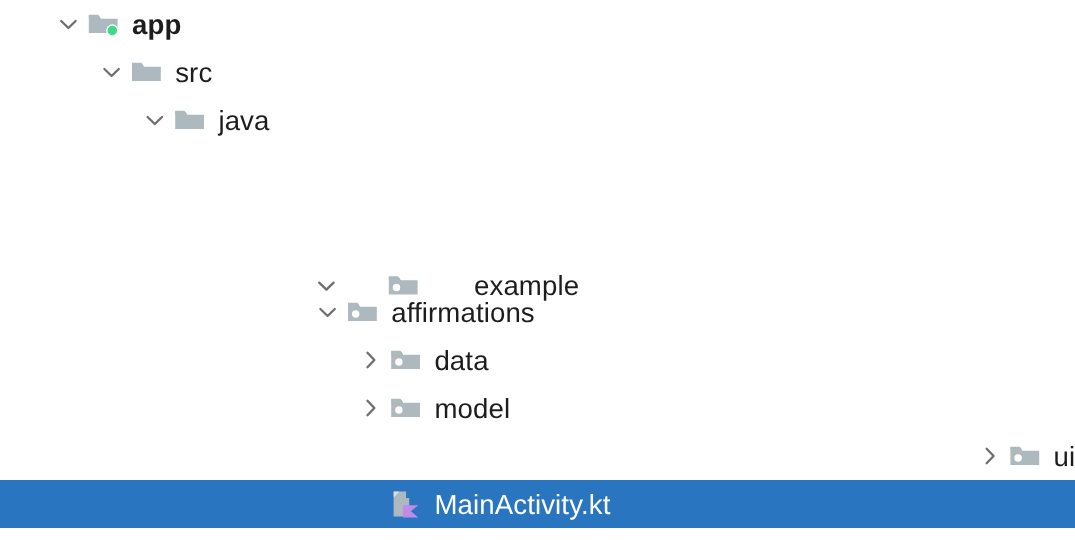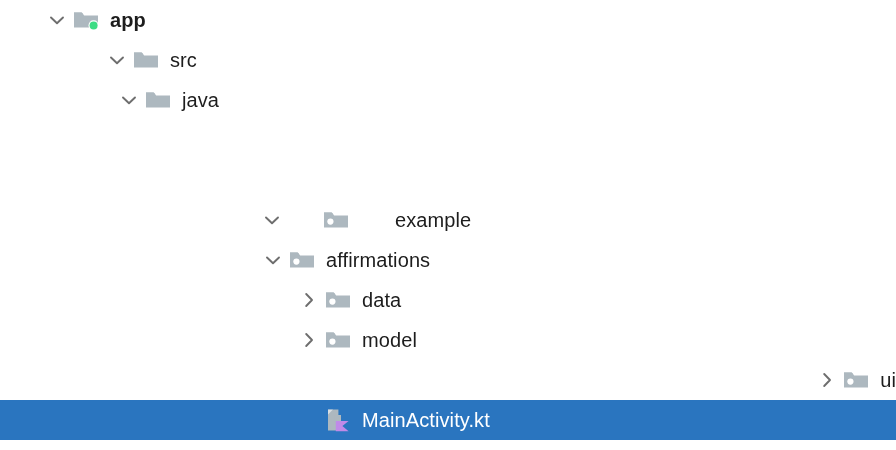--- a/index.html
+++ b/index.html
@@ -51,21 +51,21 @@
     width: 28px;
     height: 28px;
     flex: 0 0 28px;
     position: relative;
     margin-left: 2px;
   }
   .icon svg { display: block; }
 
   
   .label {
-    font-size: 20px;
+    font-size: 23px;
     color: #1d1d1d;
     white-space: nowrap;
     margin-left: 10px;
     letter-spacing: 0.1px;
   }
   .label.bold {
     font-weight: bold;
   }
   .label.on-selected {
     color: #ffffff;
@@ -91,21 +91,21 @@
       <div class="icon">
         <svg width="28" height="28" viewBox="0 0 28 28" xmlns="http://www.w3.org/2000/svg">
           <path d="M2 7 L10 7 L12.2 9.6 L26 9.6 L26 21.5 L2 21.5 Z" fill="#adb8bf"></path>
           <path d="M2 6.2 L9.6 6.2 L11.6 8.6 L2 8.6 Z" fill="#adb8bf"></path>
           <circle cx="21.6" cy="19.4" r="5.1" fill="#ffffff"></circle>
           <circle cx="21.6" cy="19.4" r="4.0" fill="#3ddc84"></circle>
         </svg>
       </div>
       <div class="label bold">app</div>
     </div>
-    <div class="row" style="top: 40px; padding-left: 24px;">
+    <div class="row" style="top: 40px;">
       <div class="indent" style="width: 80px;"></div>
       <div class="chevron">
         <svg width="26" height="26" viewBox="0 0 26 26" xmlns="http://www.w3.org/2000/svg">
           <path d="M7 10.5 L13 16.3 L19 10.5" fill="none" stroke="#6e6e6e" stroke-width="1.9" stroke-linecap="round" stroke-linejoin="round"></path>
         </svg>
       </div>
       <div class="icon">
         <svg width="28" height="28" viewBox="0 0 28 28" xmlns="http://www.w3.org/2000/svg">
           <path d="M2 7 L10 7 L12.2 9.6 L26 9.6 L26 21.5 L2 21.5 Z" fill="#adb8bf"></path>
           <path d="M2 6.2 L9.6 6.2 L11.6 8.6 L2 8.6 Z" fill="#adb8bf"></path>
@@ -121,21 +121,21 @@
         </svg>
       </div>
       <div class="icon">
         <svg width="28" height="28" viewBox="0 0 28 28" xmlns="http://www.w3.org/2000/svg">
           <path d="M2 7 L10 7 L12.2 9.6 L26 9.6 L26 21.5 L2 21.5 Z" fill="#adb8bf"></path>
           <path d="M2 6.2 L9.6 6.2 L11.6 8.6 L2 8.6 Z" fill="#adb8bf"></path>
         </svg>
       </div>
       <div class="label">java</div>
     </div>
-    <div class="row" style="top: 200px; gap: 35px;">
+    <div class="row" style="top: 218px; gap: 35px;">
       <div class="indent" style="width: 224px;"></div>
       <div class="chevron">
         <svg width="26" height="26" viewBox="0 0 26 26" xmlns="http://www.w3.org/2000/svg">
           <path d="M7 10.5 L13 16.3 L19 10.5" fill="none" stroke="#6e6e6e" stroke-width="1.9" stroke-linecap="round" stroke-linejoin="round"></path>
         </svg>
       </div>
       <div class="icon">
         <svg width="28" height="28" viewBox="0 0 28 28" xmlns="http://www.w3.org/2000/svg">
           <path d="M2 7 L10 7 L12.2 9.6 L26 9.6 L26 21.5 L2 21.5 Z" fill="#adb8bf"></path>
           <path d="M2 6.2 L9.6 6.2 L11.6 8.6 L2 8.6 Z" fill="#adb8bf"></path>

